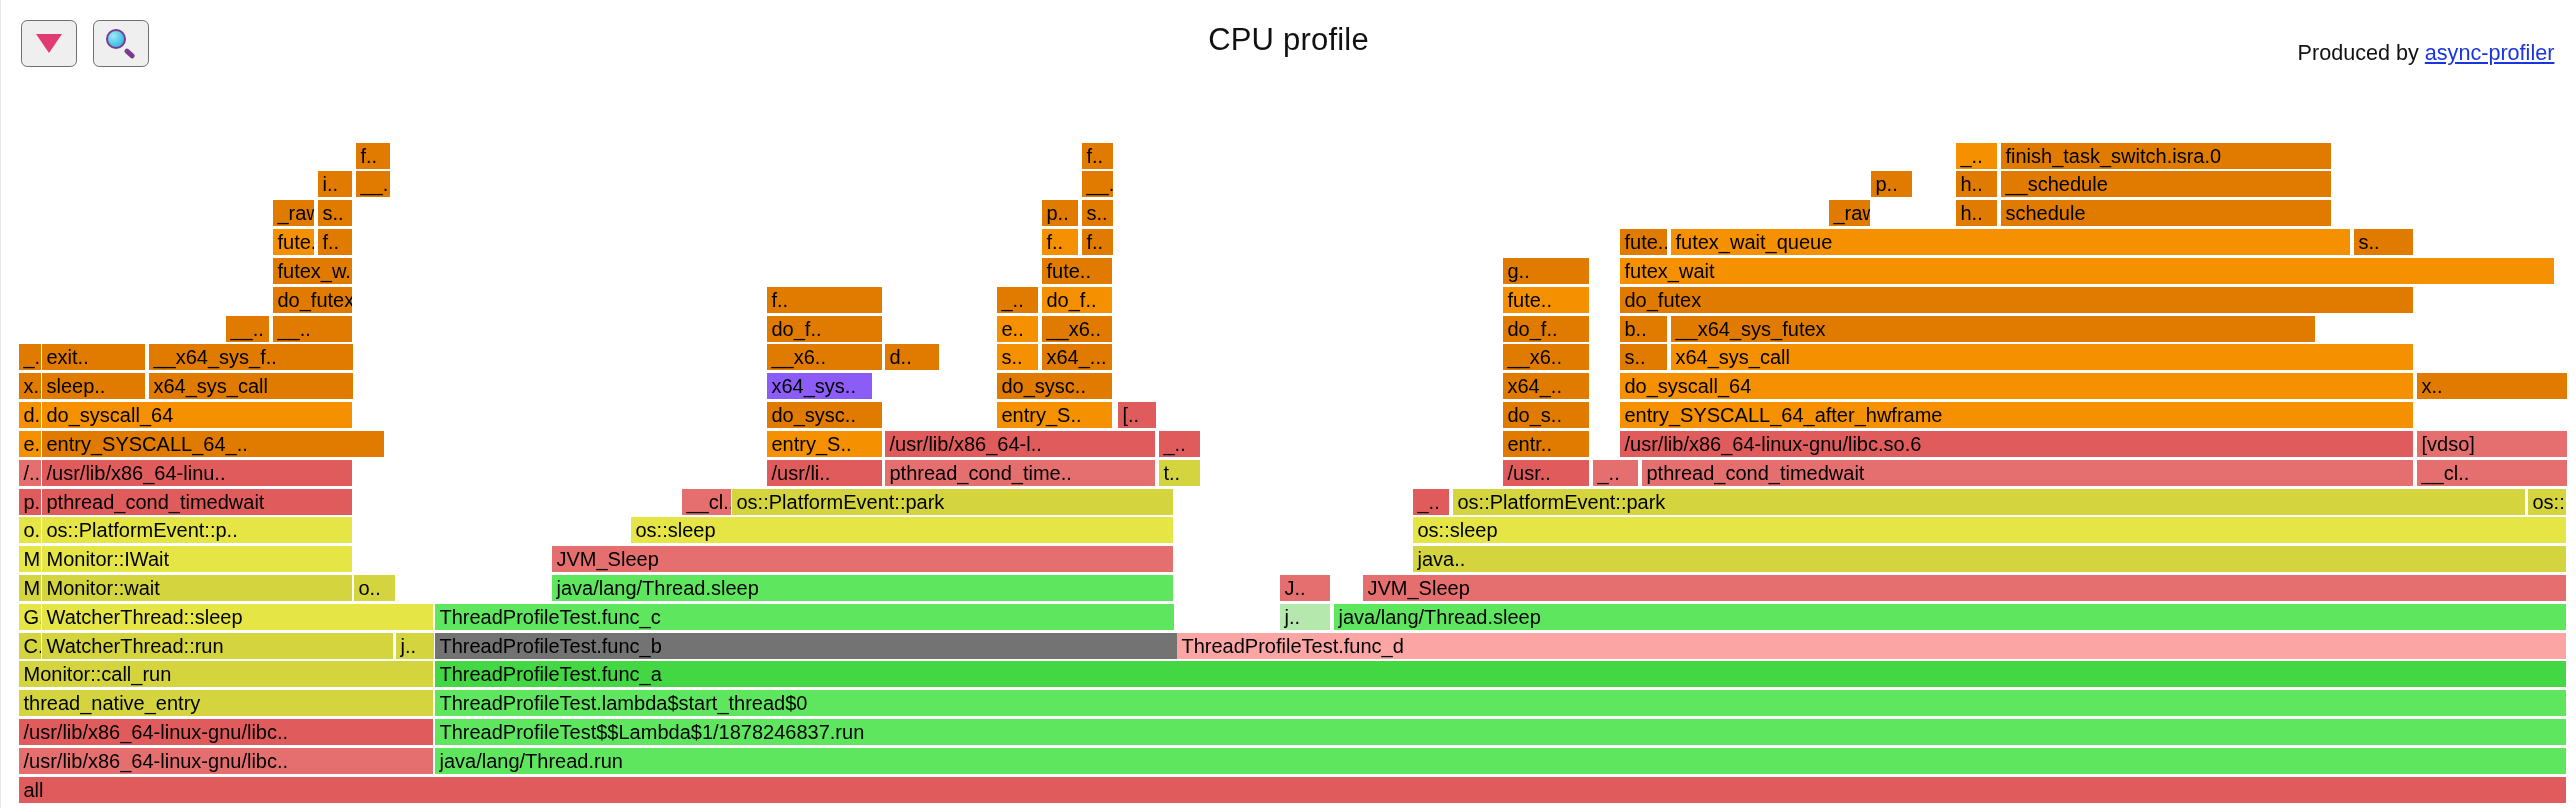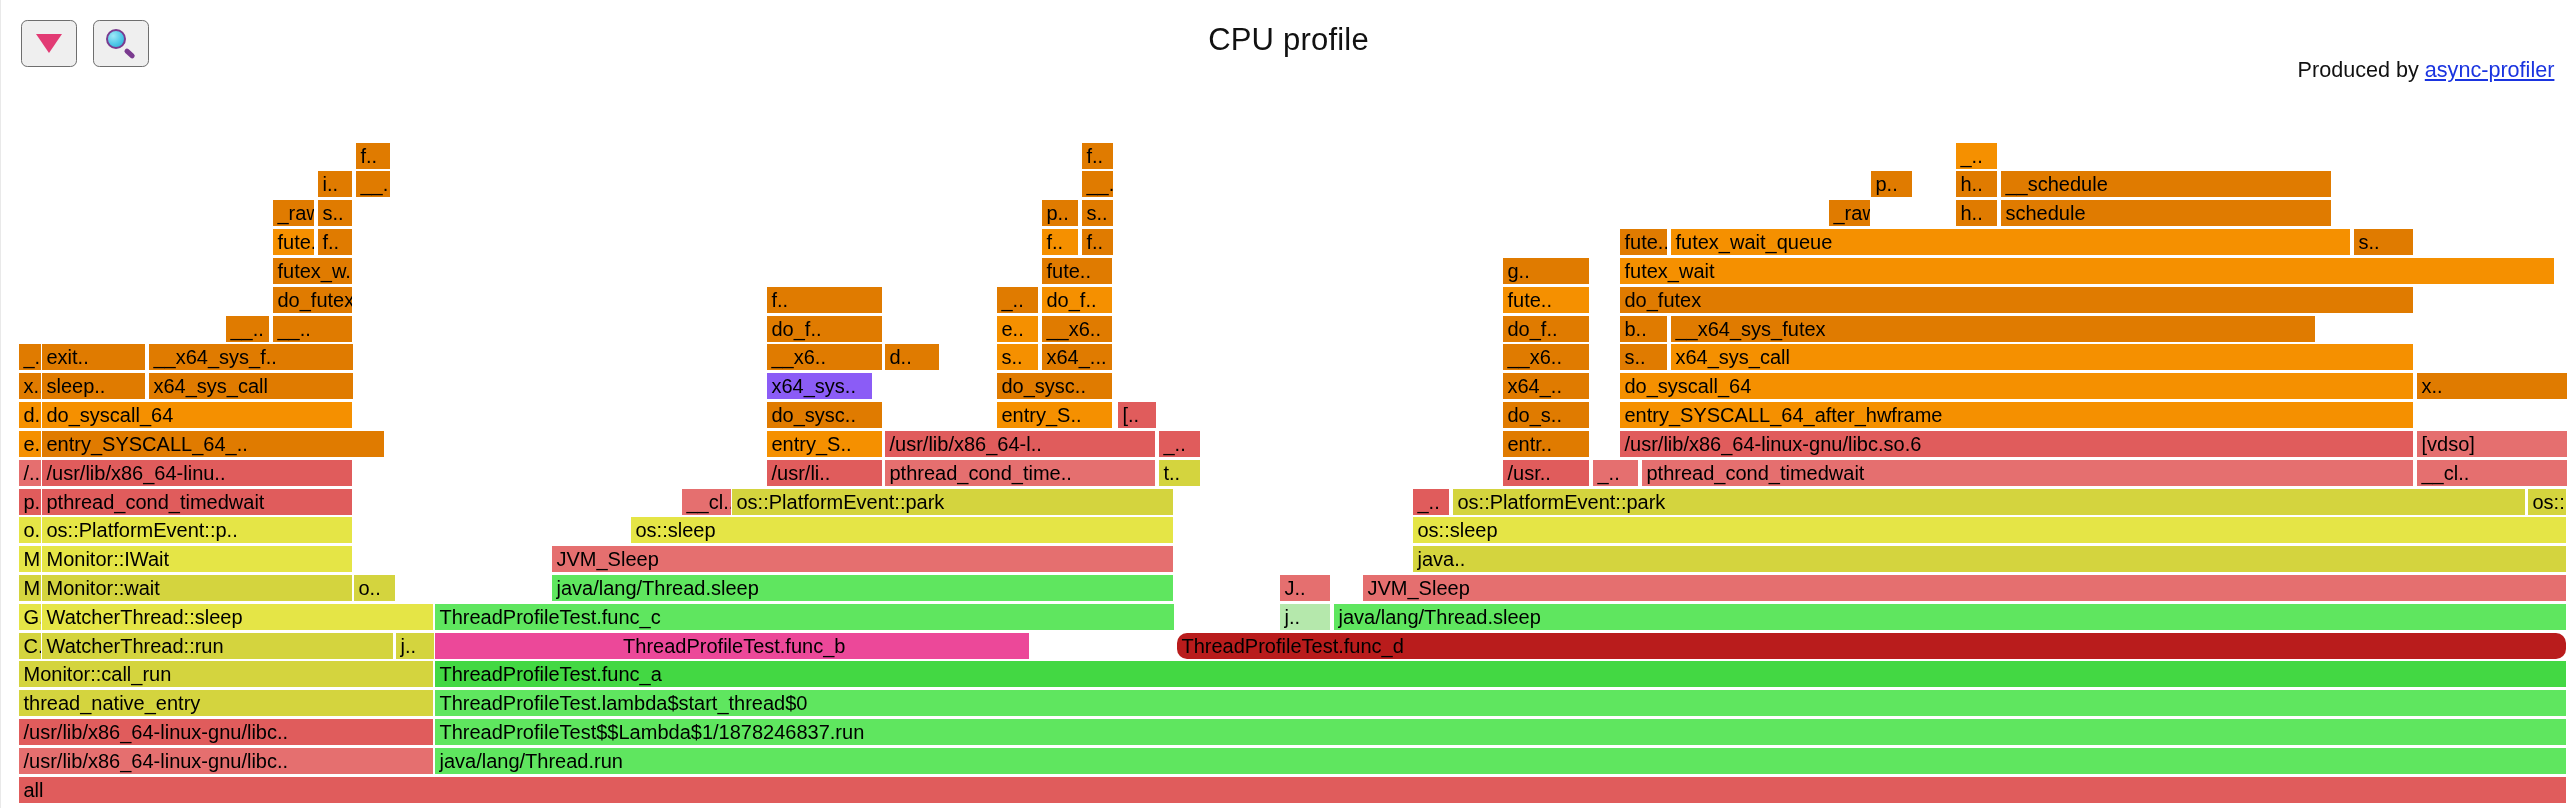--- a/index.html
+++ b/index.html
@@ -36,21 +36,21 @@
   .mag .handle{
     position:absolute;left:19px;top:19px;width:11.7px;height:5.4px;border-radius:2.7px;
     background:#7a3b8f;transform:rotate(42deg);transform-origin:left center;
   }
   
   .title{
     position:absolute;left:0;right:0;top:21.6px;text-align:center;
     font-size:31px;color:#111;letter-spacing:0.2px;
   }
   .produced{
-    position:absolute;right:21.6px;top:40px;font-size:21.6px;color:#111;white-space:nowrap;margin-top:17px;
+    position:absolute;right:21.6px;top:40px;font-size:21.6px;color:#111;white-space:nowrap;
   }
   .produced a{color:#1a34e0;text-decoration:underline;}
   
   #flame{position:absolute;left:0;top:85px;width:2576px;height:721px;}
   .frame{
     position:absolute;height:26px;box-sizing:border-box;
     overflow:hidden;white-space:nowrap;
     font-size:20px;line-height:26px;color:#000;
     padding-left:4.5px;cursor:pointer;
   }
@@ -85,22 +85,22 @@
       <div class="frame" style="left: 434px; width: 2131px; top: 663px; background: rgb(95, 230, 95);"><span>java/lang/Thread.run</span></div>
       <div class="frame" style="left: 18px; width: 414px; top: 634px; background: rgb(224, 92, 92);"><span>/usr/lib/x86_64-linux-gnu/libc..</span></div>
       <div class="frame" style="left: 434px; width: 2131px; top: 634px; background: rgb(95, 230, 95);"><span>ThreadProfileTest$$Lambda$1/1878246837.run</span></div>
       <div class="frame" style="left: 18px; width: 414px; top: 605px; background: rgb(212, 212, 62);"><span>thread_native_entry</span></div>
       <div class="frame" style="left: 434px; width: 2131px; top: 605px; background: rgb(95, 230, 95);"><span>ThreadProfileTest.lambda$start_thread$0</span></div>
       <div class="frame" style="left: 18px; width: 414px; top: 576px; background: rgb(212, 212, 62);"><span>Monitor::call_run</span></div>
       <div class="frame" style="left: 434px; width: 2131px; top: 576px; background: rgb(67, 216, 67);"><span>ThreadProfileTest.func_a</span></div>
       <div class="frame" style="left: 18px; width: 21.6px; top: 548px; background: rgb(212, 212, 62);"><span>C..</span></div>
       <div class="frame" style="left: 41px; width: 351px; top: 548px; background: rgb(212, 212, 62);"><span>WatcherThread::run</span></div>
       <div class="frame" style="left: 395px; width: 38px; top: 548px; background: rgb(212, 212, 62);"><span>j..</span></div>
-      <div class="frame" style="left: 434px; width: 594px; top: 548px; background: #ec4899; text-align: center;"><span>ThreadProfileTest.func_b</span></div>
-      <div class="frame" style="left: 1176px; width: 1389px; top: 548px; background: #b91c1c; border-radius: 10px;"><span>ThreadProfileTest.func_d</span></div>
+      <div class="frame" style="left: 434px; width: 753px; top: 548px; background: #737373;"><span>ThreadProfileTest.func_b</span></div>
+      <div class="frame" style="left: 1176px; width: 1389px; top: 548px; background: #fca5a5;"><span>ThreadProfileTest.func_d</span></div>
       <div class="frame" style="left: 18px; width: 21.6px; top: 519px; background: rgb(229, 229, 70);"><span>G..</span></div>
       <div class="frame" style="left: 41px; width: 391px; top: 519px; background: rgb(229, 229, 70);"><span>WatcherThread::sleep</span></div>
       <div class="frame" style="left: 434px; width: 739px; top: 519px; background: rgb(95, 230, 95);"><span>ThreadProfileTest.func_c</span></div>
       <div class="frame" style="left: 1279px; width: 50px; top: 519px; background: rgb(181, 232, 172);"><span>j..</span></div>
       <div class="frame" style="left: 1333px; width: 1232px; top: 519px; background: rgb(95, 230, 95);"><span>java/lang/Thread.sleep</span></div>
       <div class="frame" style="left: 18px; width: 21.6px; top: 490px; background: rgb(212, 212, 62);"><span>M..</span></div>
       <div class="frame" style="left: 41px; width: 310px; top: 490px; background: rgb(212, 212, 62);"><span>Monitor::wait</span></div>
       <div class="frame" style="left: 353px; width: 41px; top: 490px; background: rgb(212, 212, 62);"><span>o..</span></div>
       <div class="frame" style="left: 551px; width: 621px; top: 490px; background: rgb(95, 230, 95);"><span>java/lang/Thread.sleep</span></div>
       <div class="frame" style="left: 1279px; width: 50px; top: 490px; background: rgb(229, 111, 111);"><span>J..</span></div>
@@ -196,16 +196,17 @@
       <div class="frame" style="left: 2000px; width: 330px; top: 115px; background: rgb(224, 123, 0);"><span>schedule</span></div>
       <div class="frame" style="left: 317px; width: 34px; top: 86px; background: rgb(224, 123, 0);"><span>i..</span></div>
       <div class="frame" style="left: 355px; width: 34px; top: 86px; background: rgb(224, 123, 0);"><span>__..</span></div>
       <div class="frame" style="left: 1081px; width: 31px; top: 86px; background: rgb(224, 123, 0);"><span>__..</span></div>
       <div class="frame" style="left: 1870px; width: 41px; top: 86px; background: rgb(224, 123, 0);"><span>p..</span></div>
       <div class="frame" style="left: 1955px; width: 41px; top: 86px; background: rgb(224, 123, 0);"><span>h..</span></div>
       <div class="frame" style="left: 2000px; width: 330px; top: 86px; background: rgb(224, 123, 0);"><span>__schedule</span></div>
       <div class="frame" style="left: 355px; width: 34px; top: 58px; background: rgb(224, 123, 0);"><span>f..</span></div>
       <div class="frame" style="left: 1081px; width: 31px; top: 58px; background: rgb(224, 123, 0);"><span>f..</span></div>
       <div class="frame" style="left: 1955px; width: 41px; top: 58px; background: rgb(245, 144, 0);"><span>_..</span></div>
+      <div class="frame" style="left: 2000px; width: 330px; top: 58px; background: rgb(224, 123, 0);"><span>finish_task_switch.isra.0</span></div>
     </div>
 
 </div>
 
 
 </body></html>

